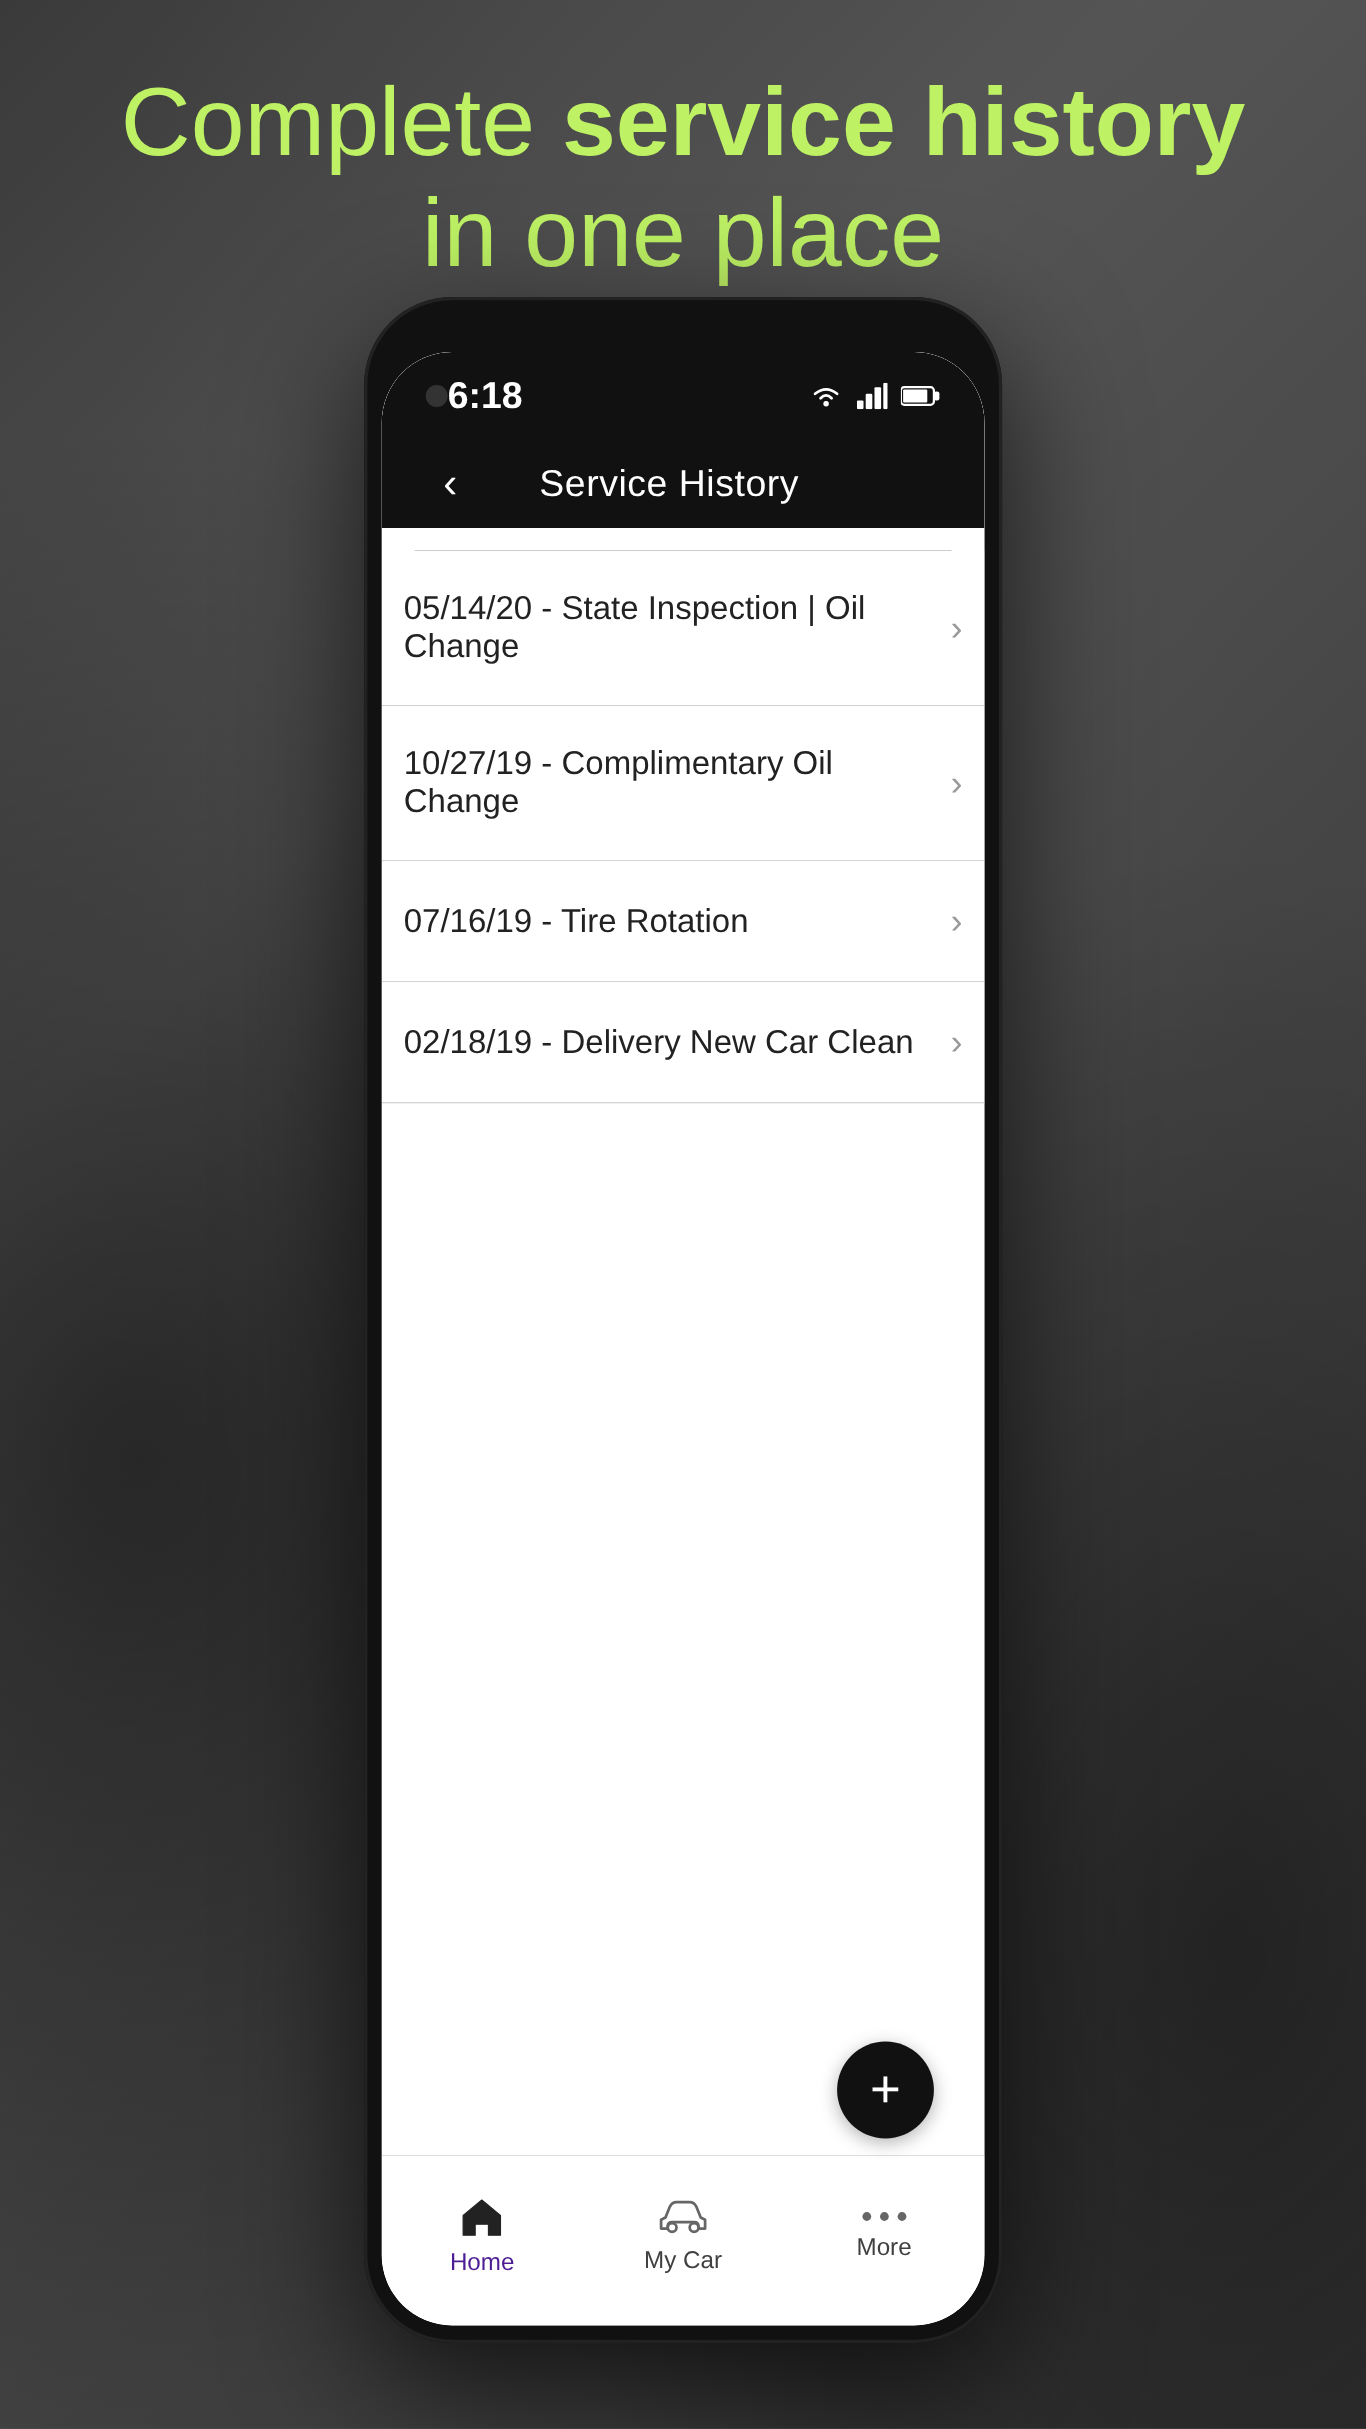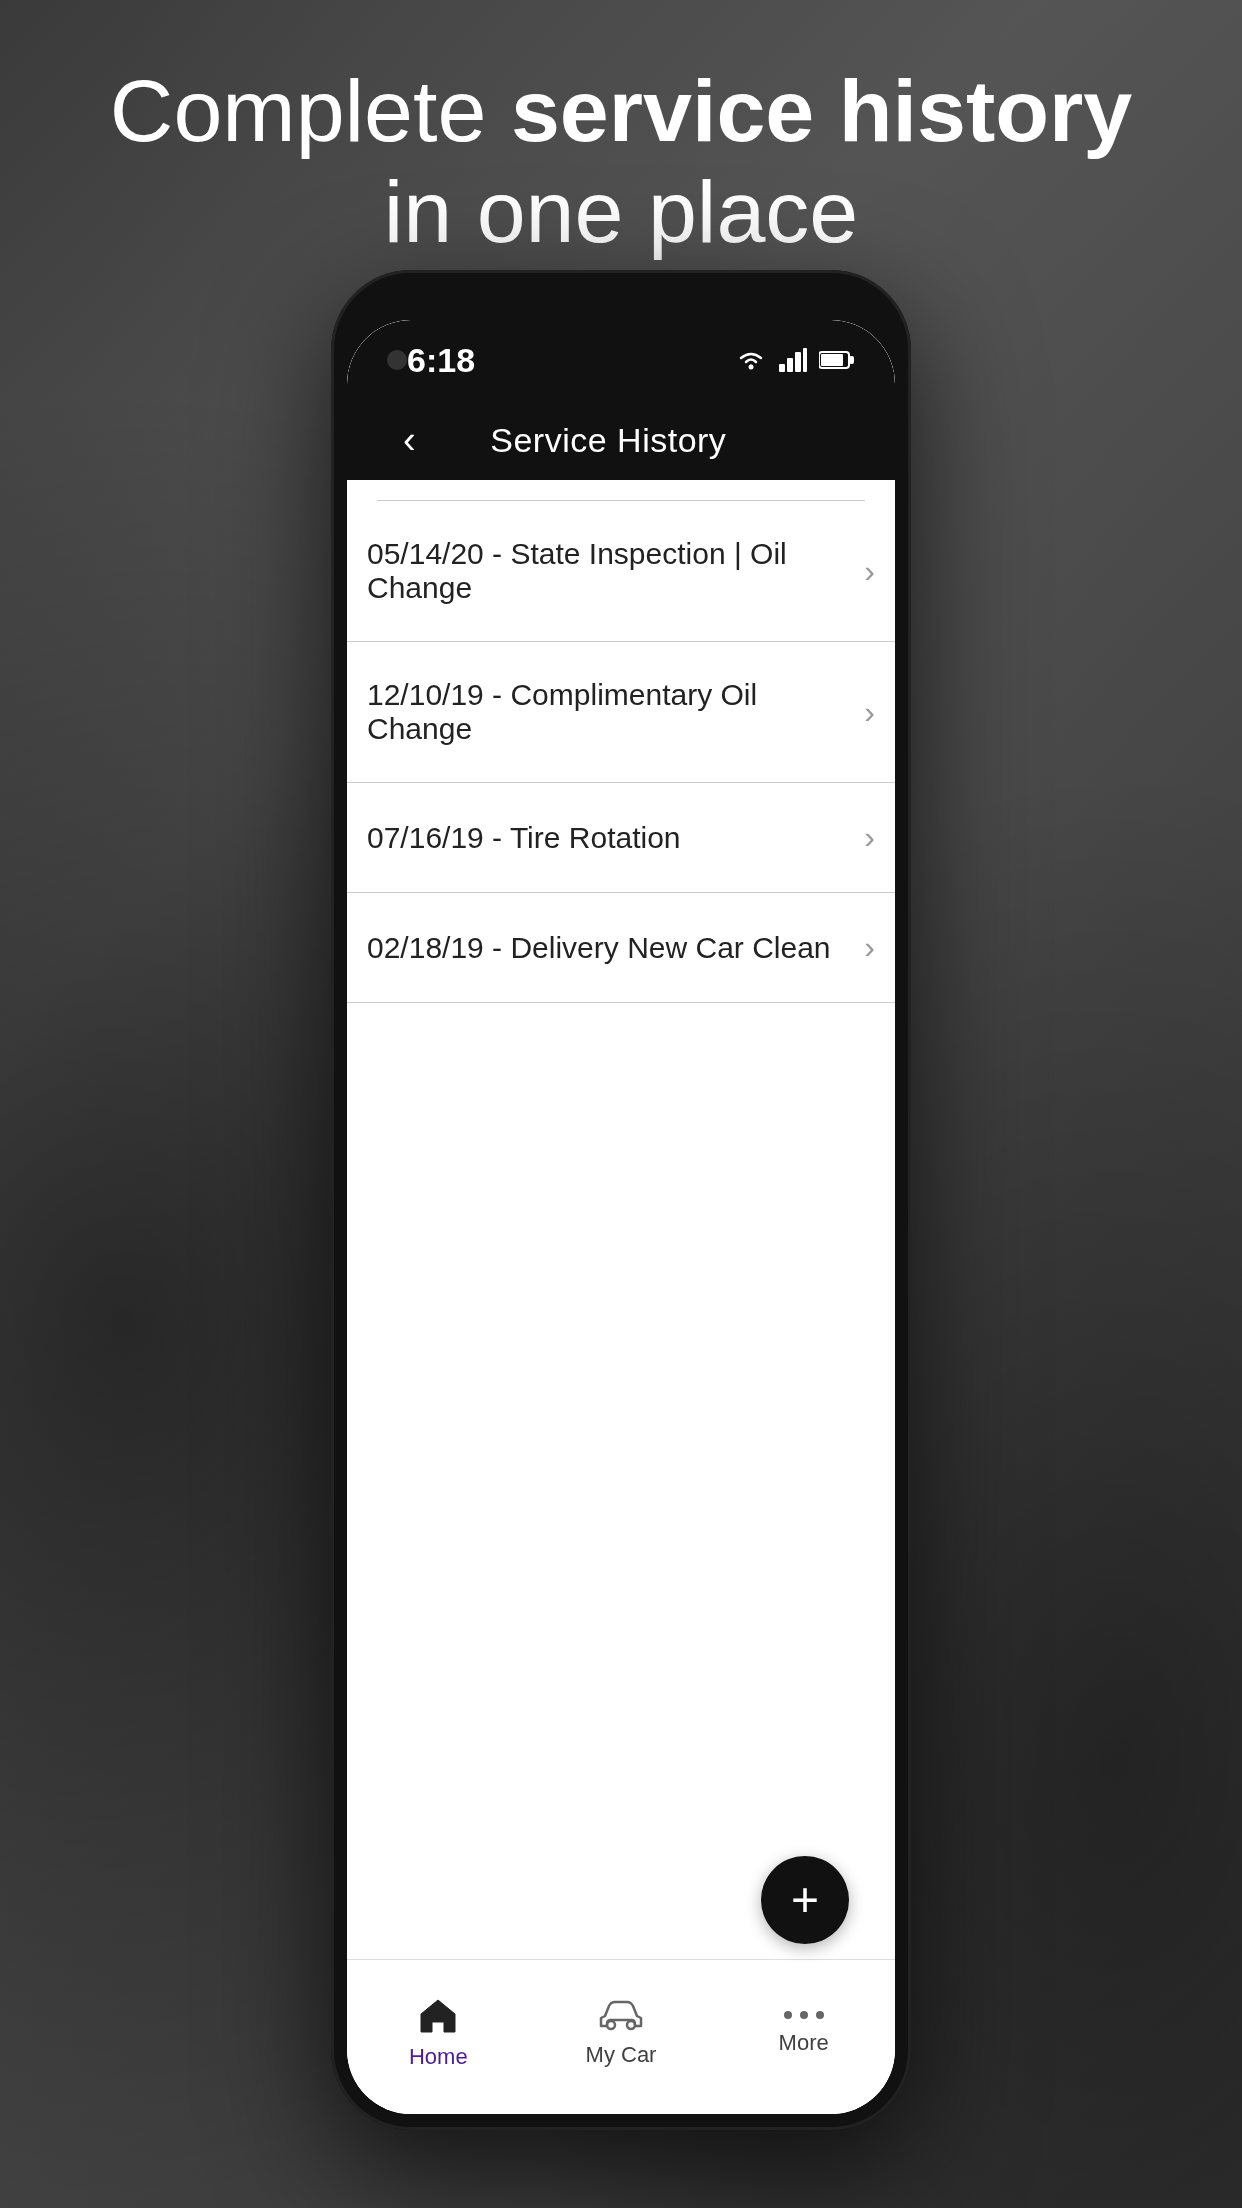--- a/index.html
+++ b/index.html
@@ -39,21 +39,21 @@
       left: 0;
       width: 100%;
       text-align: center;
       z-index: 1;
       padding: 0 80px;
     }
 
     .headline-text {
       font-size: 88px;
       line-height: 1.15;
-      color: #ffffff;
+      color: #bef264;
       font-weight: 300;
     }
 
     .headline-text strong {
       font-weight: 700;
     }
 
     
     .phone-frame {
       position: absolute;
@@ -308,21 +308,21 @@
       <div class="main-scroll-area">
         <div class="service-list">
           <div class="service-divider-top"></div>
 
           <div class="service-item">
             <span class="service-item-text">05/14/20 - State Inspection | Oil Change</span>
             <span class="chevron-right">›</span>
           </div>
 
           <div class="service-item">
-            <span class="service-item-text">12/10/19 - Complimentary Oil Change</span>
+            <span class="service-item-text">10/27/19 - Complimentary Oil Change</span>
             <span class="chevron-right">›</span>
           </div>
 
           <div class="service-item">
             <span class="service-item-text">07/16/19 - Tire Rotation</span>
             <span class="chevron-right">›</span>
           </div>
 
           <div class="service-item">
             <span class="service-item-text">02/18/19 - Delivery New Car Clean</span>

